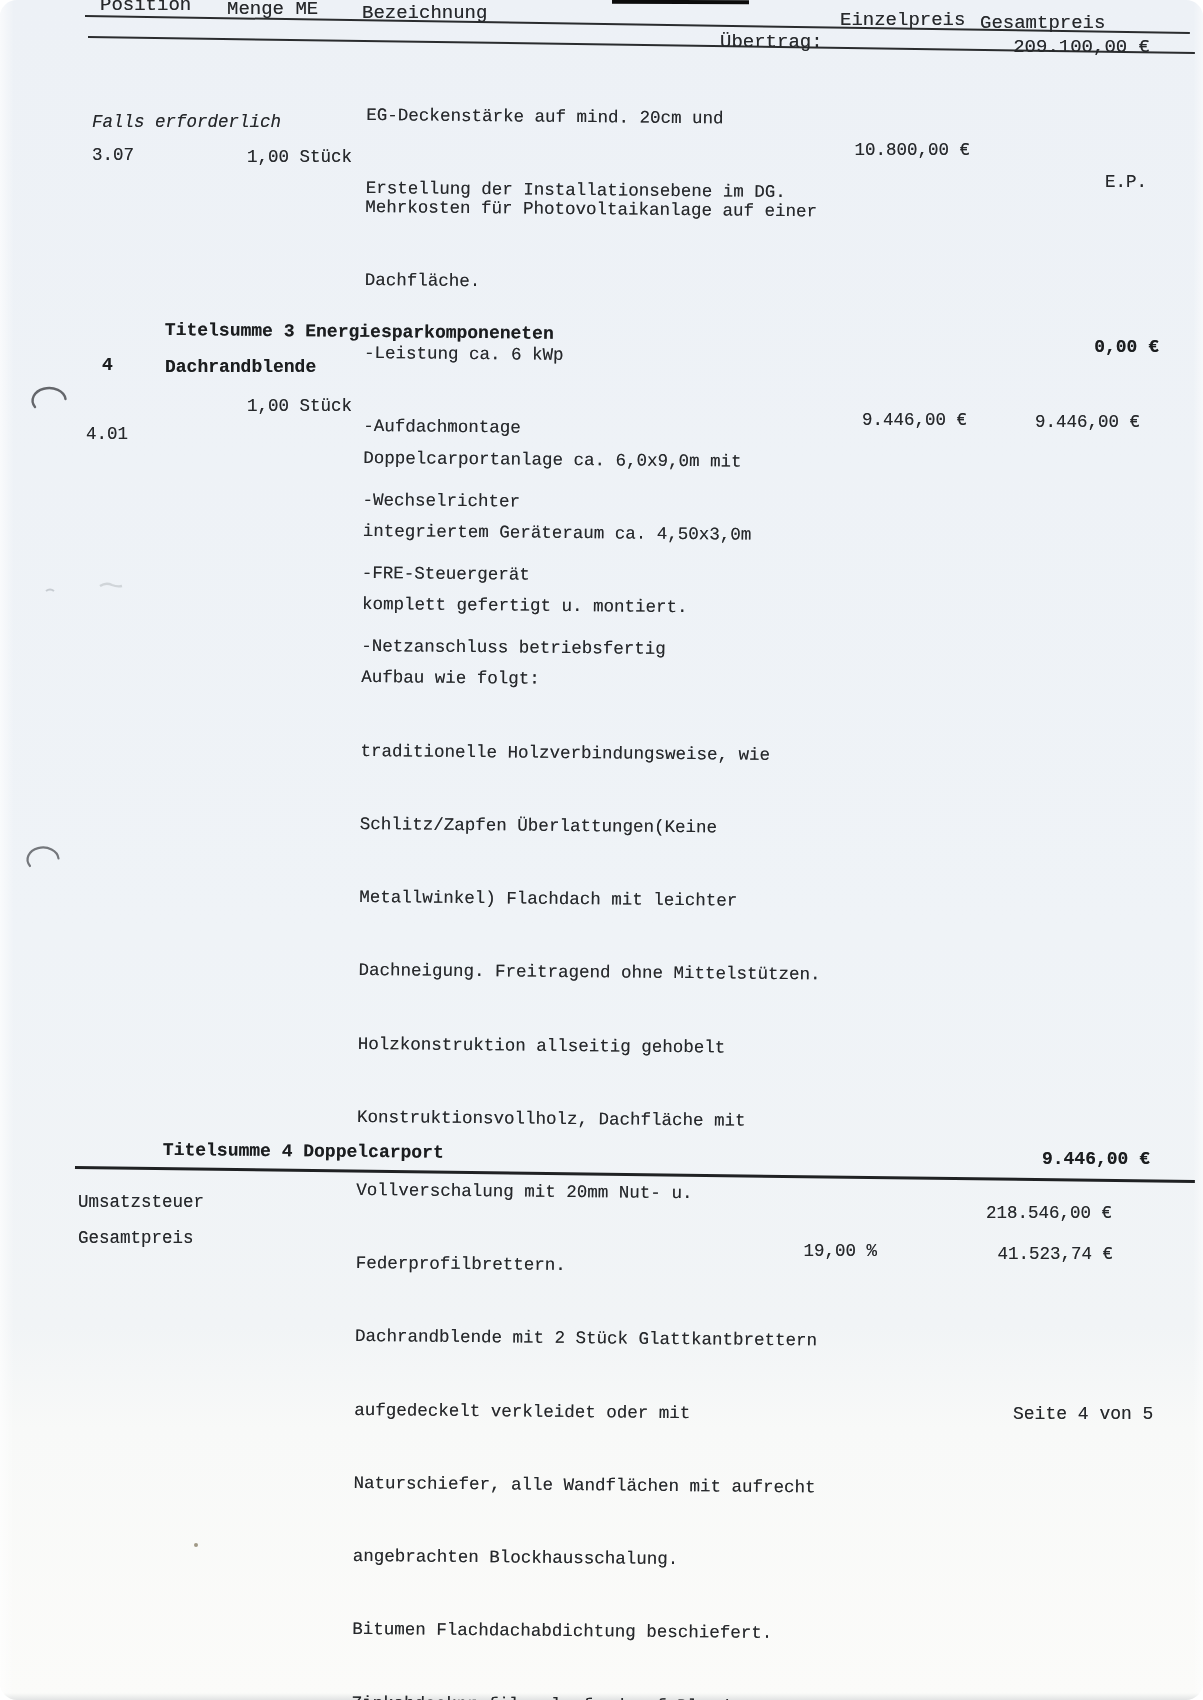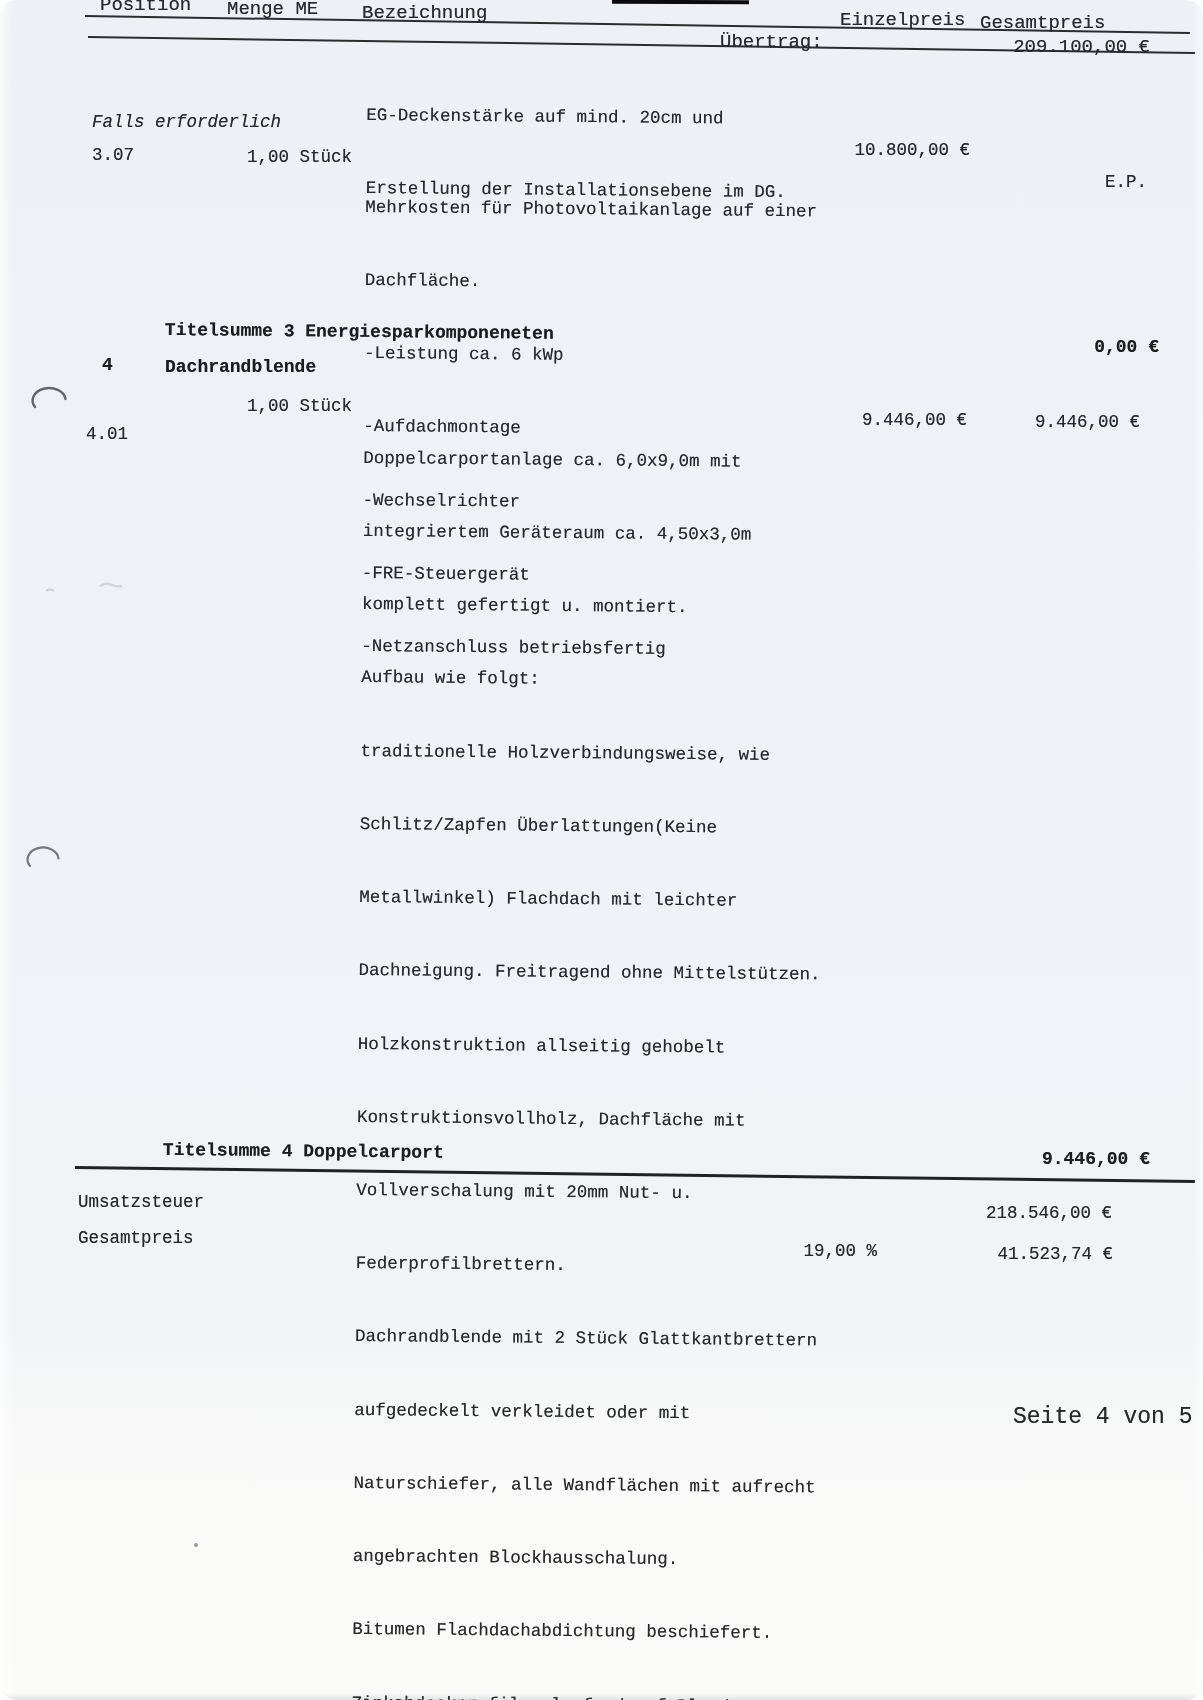--- a/index.html
+++ b/index.html
@@ -119,21 +119,21 @@
   <div class="t b skew" style="left:163px;top:1140px;font-size:18px;">Titelsumme 4 Doppelcarport</div>
   <div class="t b right" style="right:53px;top:1149px;font-size:18px;">9.446,00 €</div>
   <div class="rule thick" style="left:75px;top:1166px;width:1120px;transform:rotate(.72deg);"></div>
 
   <div class="t" style="left:78px;top:1192px;">Umsatzsteuer</div>
   <div class="t right" style="right:91px;top:1203px;">218.546,00 €</div>
   <div class="t" style="left:78px;top:1228px;">Gesamtpreis</div>
   <div class="t right" style="right:326px;top:1241px;">19,00 %</div>
   <div class="t right" style="right:90px;top:1244px;">41.523,74 €</div>
 
-  <div class="t" style="left:1013px;top:1404px;font-size:23px;">Seite 4 von 5</div>
+  <div class="t" style="left:1013px;top:1404px;font-size:18px;">Seite 4 von 5</div>
 
   <svg class="overlay" width="1203" height="1700" viewBox="0 0 1203 1700">
     <path d="M 35 407 A 16.5 12.5 0 1 1 65.5 399" fill="none" stroke="#4b4e52" stroke-width="2.4" stroke-linecap="round" opacity="0.85"></path>
     <path d="M 30 866 A 15.5 12 0 1 1 58.5 858.5" fill="none" stroke="#55585c" stroke-width="2.2" stroke-linecap="round" opacity="0.8"></path>
     <path d="M 46 591 q 4 -3 8 0" fill="none" stroke="#b7bcc2" stroke-width="2" opacity="0.7"></path>
     <path d="M 100 586 q 6 -4 12 -1 q 5 2 10 1" fill="none" stroke="#c0c5ca" stroke-width="2.4" opacity="0.65"></path>
     <circle cx="196" cy="1545" r="2" fill="#7a6f55" opacity="0.7"></circle>
   </svg>
 
 </div>

